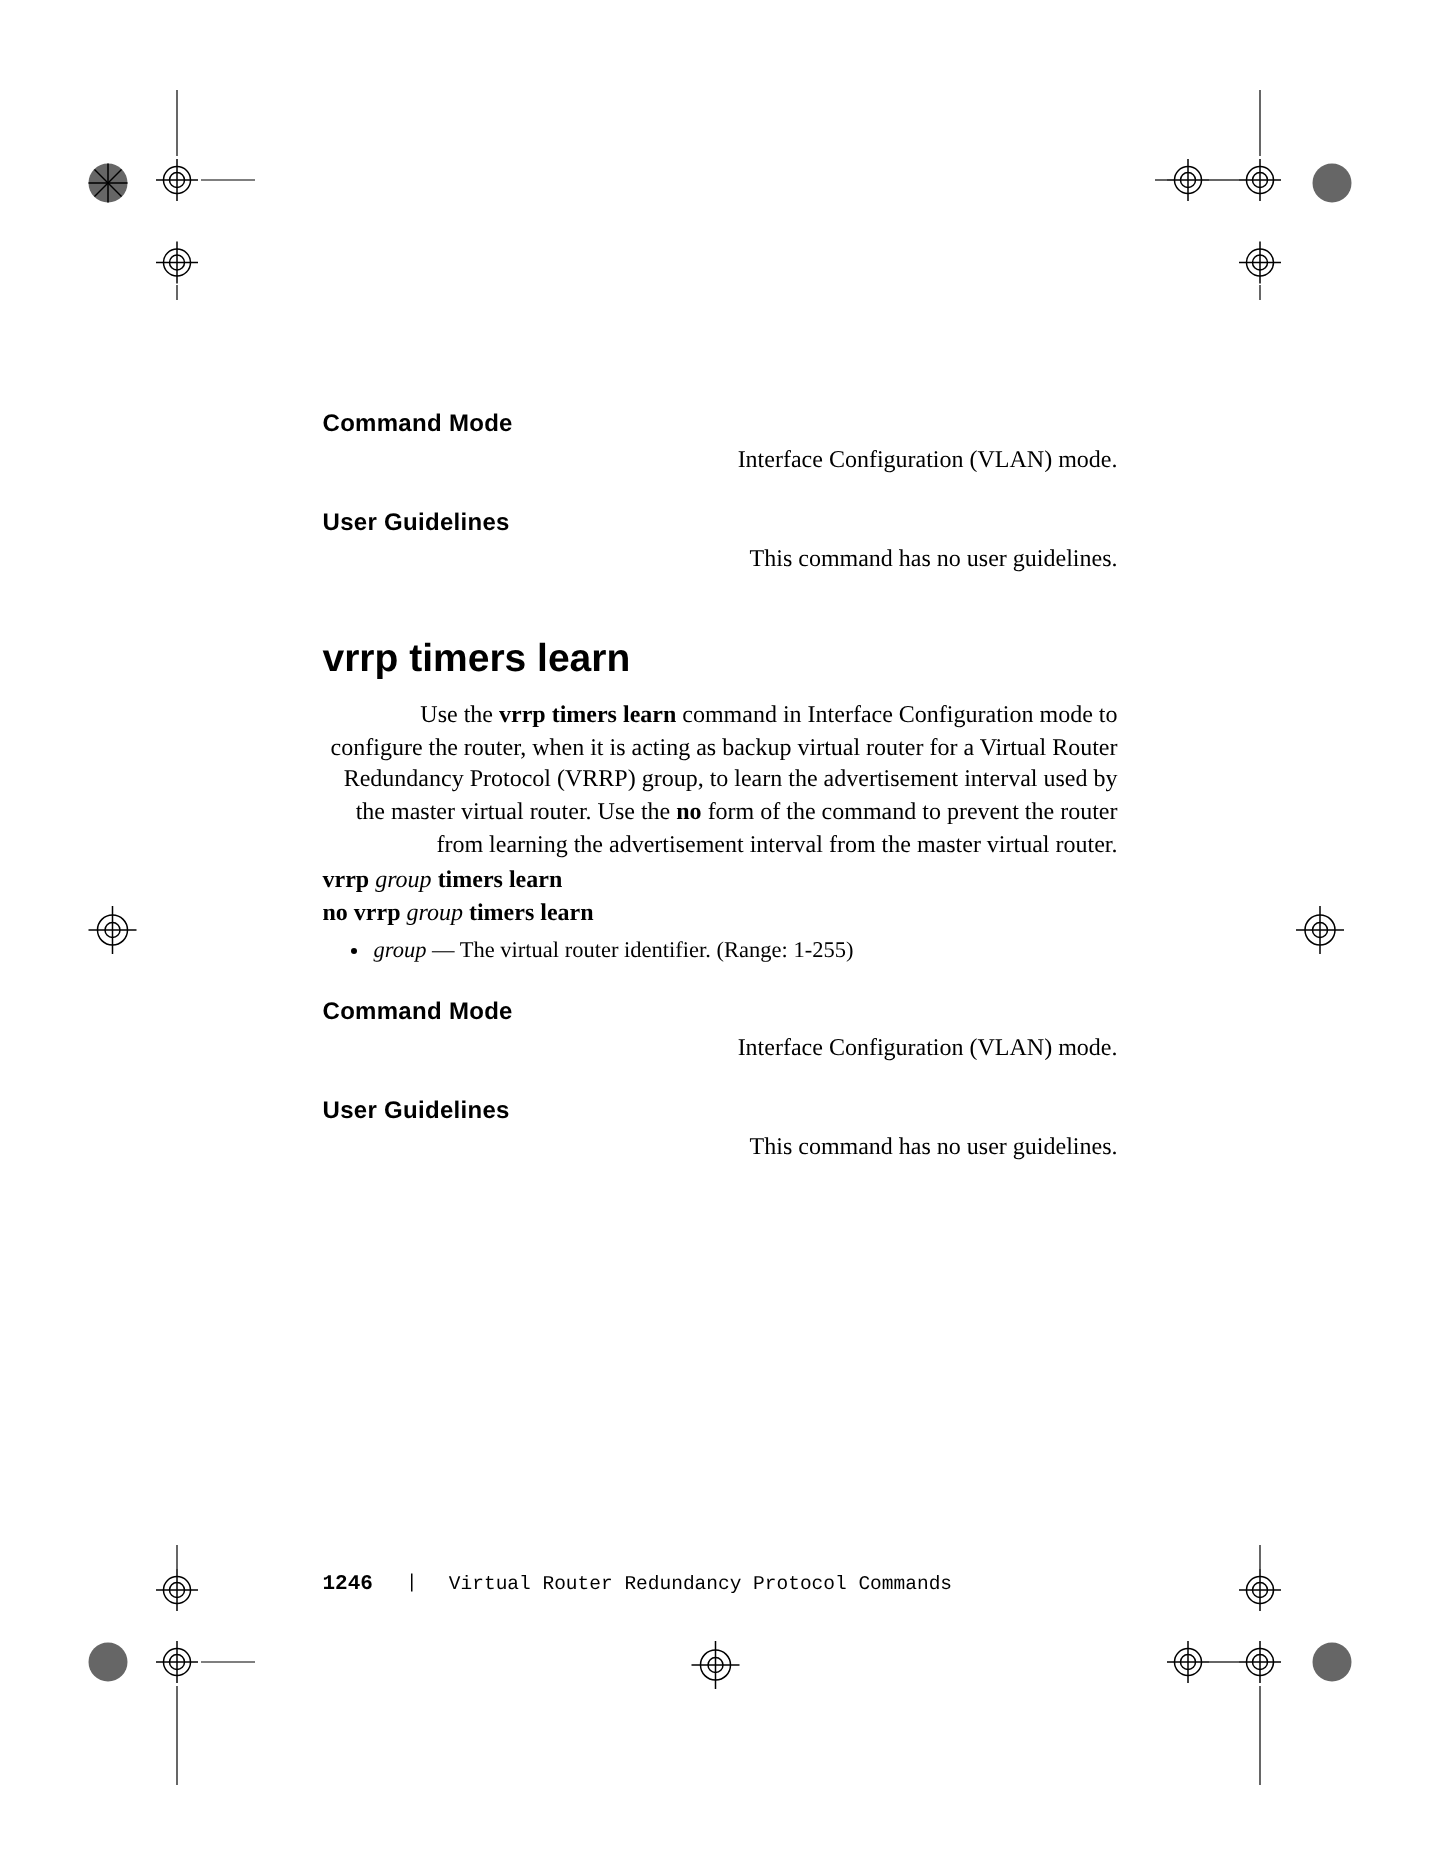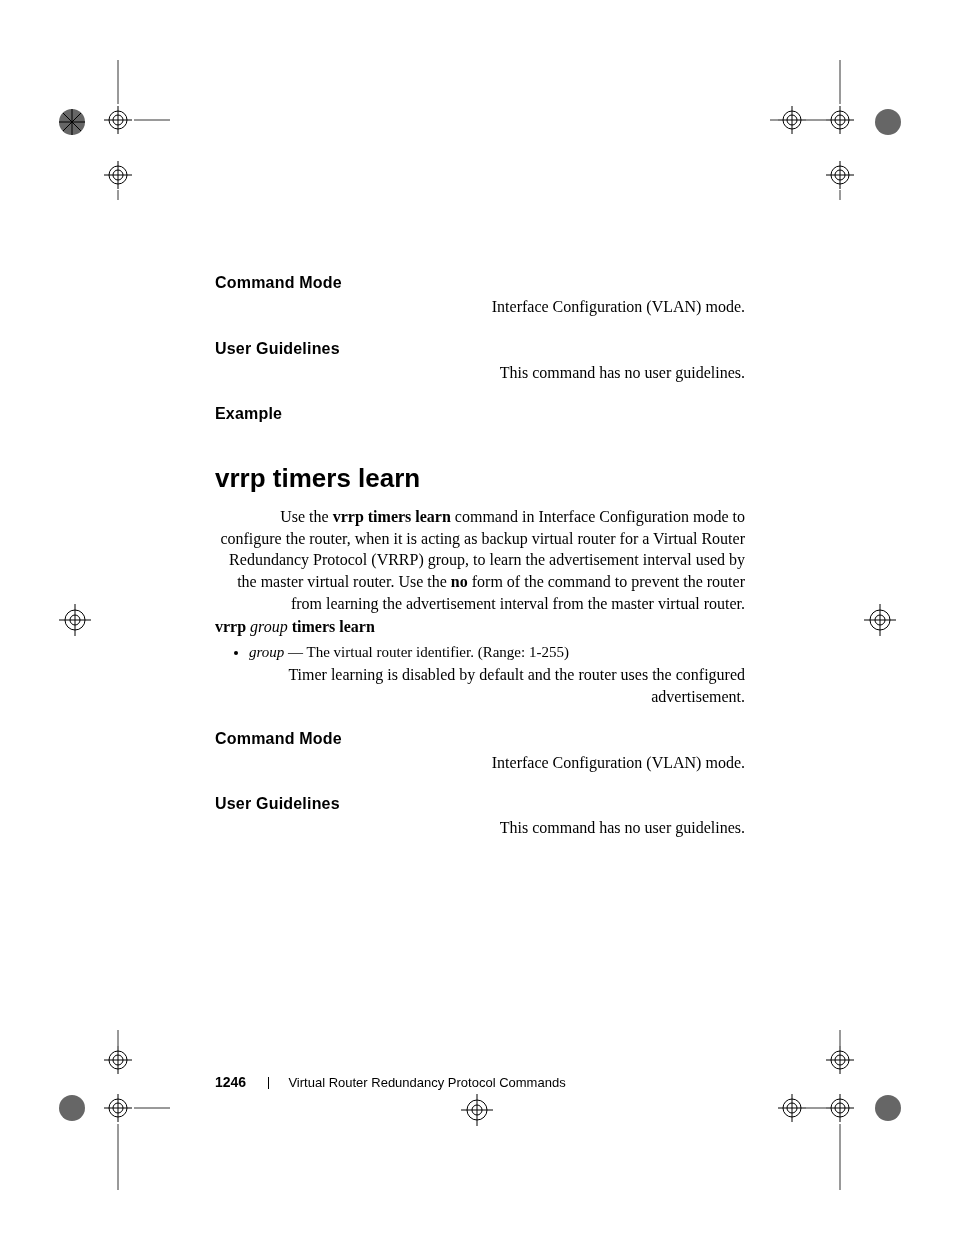--- a/index.html
+++ b/index.html
@@ -49,23 +49,23 @@
     padding-left: 34px;
   }
   ul.bullets li {
     font-size: 15px;
     line-height: 1.35;
     margin: 2px 0;
   }
   .footer {
     position: absolute;
     left: 215px;
-    top: 1074px;
+    top: 1048px;
     width: 560px;
-    font-family: Liberation Sans, sans-serif;
+    font-family: Liberation Mono, monospace;
     font-size: 13px;
   }
   .footer .pnum {
     font-weight: 700;
     font-size: 14px;
   }
   .footer .sep {
     display: inline-block;
     border-left: 1px solid #000;
     height: 12px;
@@ -93,37 +93,38 @@
 <body>
 
 <div class="page">
 
   <div class="section-head" style="margin-top:0">Command Mode</div>
   <p class="body-text">Interface Configuration (VLAN) mode.</p>
 
   <div class="section-head">User Guidelines</div>
   <p class="body-text">This command has no user guidelines.</p>
 
-  <div class="section-head">Example</div>
 
   <div class="cmd-title">vrrp timers learn</div>
   <p class="body-text">
     <span>Use the </span><span class="bold">vrrp timers learn</span><span> command in Interface Configuration mode to configure the router, when it is acting as backup virtual router for a Virtual Router Redundancy Protocol (VRRP) group, to learn the advertisement interval used by the master virtual router. Use the </span><span class="bold">no</span><span> form of the command to prevent the router from learning the advertisement interval from the master virtual router.</span>
   </p>
 
   <p class="syntax-line">
     <span class="bold">vrrp </span><span class="ital">group</span><span class="bold"> timers learn</span>
+  </p>
+  <p class="syntax-line">
+    <span class="bold">no vrrp </span><span class="ital">group</span><span class="bold"> timers learn</span>
   </p>
   <ul class="bullets">
     <li>
       <span class="ital">group</span><span> — The virtual router identifier. (Range: 1-255)</span>
     </li>
   </ul>
 
-  <p class="body-text">Timer learning is disabled by default and the router uses the configured advertisement.</p>
 
   <div class="section-head">Command Mode</div>
   <p class="body-text">Interface Configuration (VLAN) mode.</p>
 
   <div class="section-head">User Guidelines</div>
   <p class="body-text">This command has no user guidelines.</p>
 </div>
 
 <div class="footer">
   <span class="pnum">1246</span>

